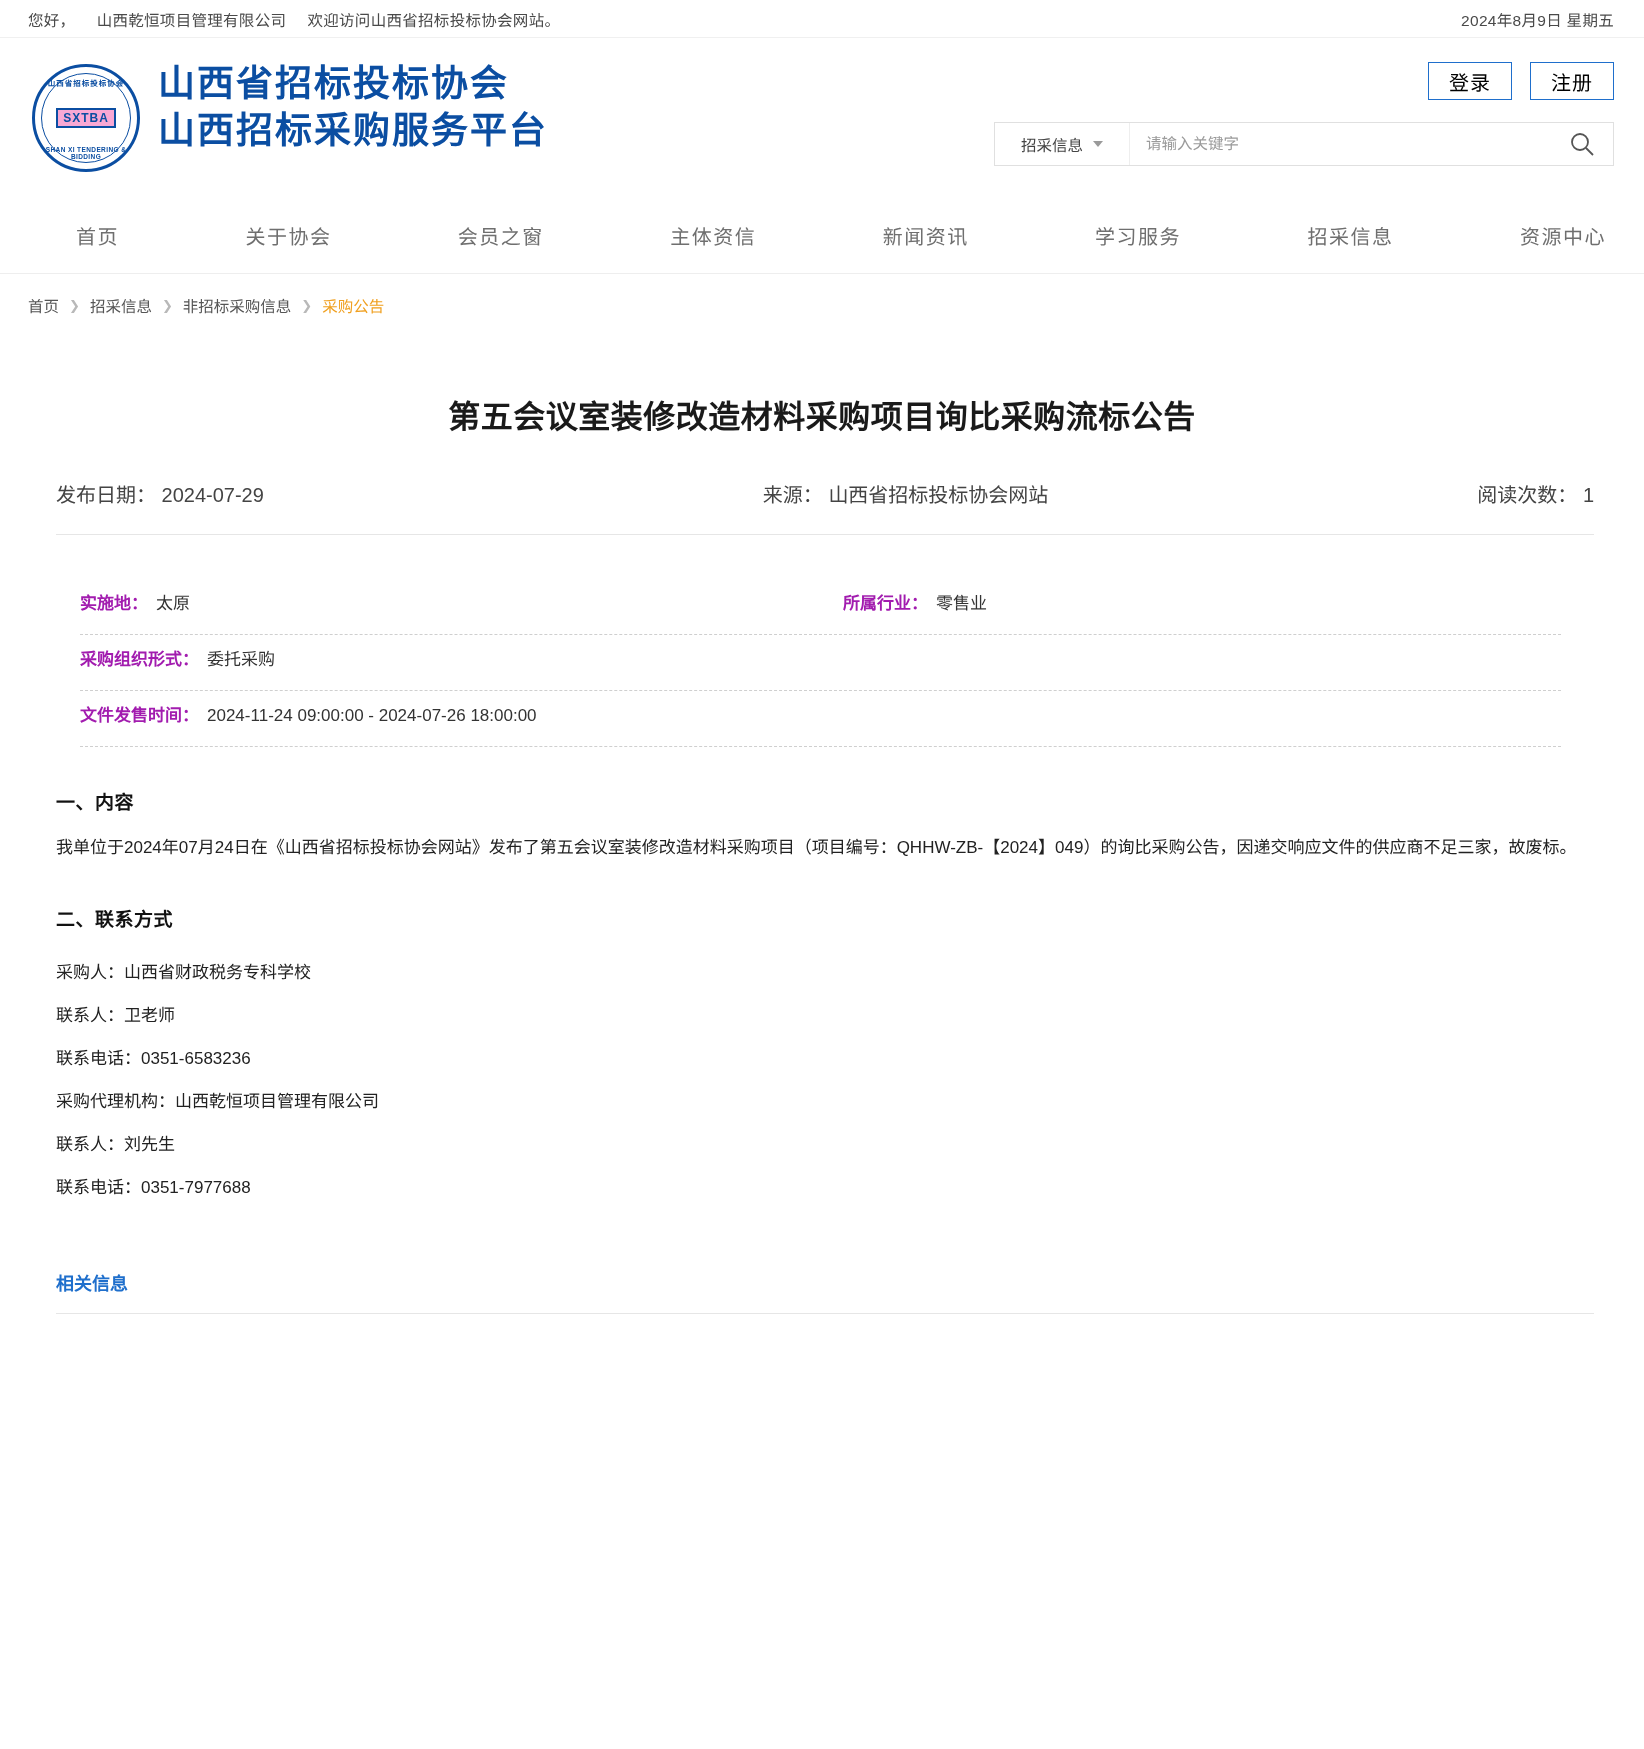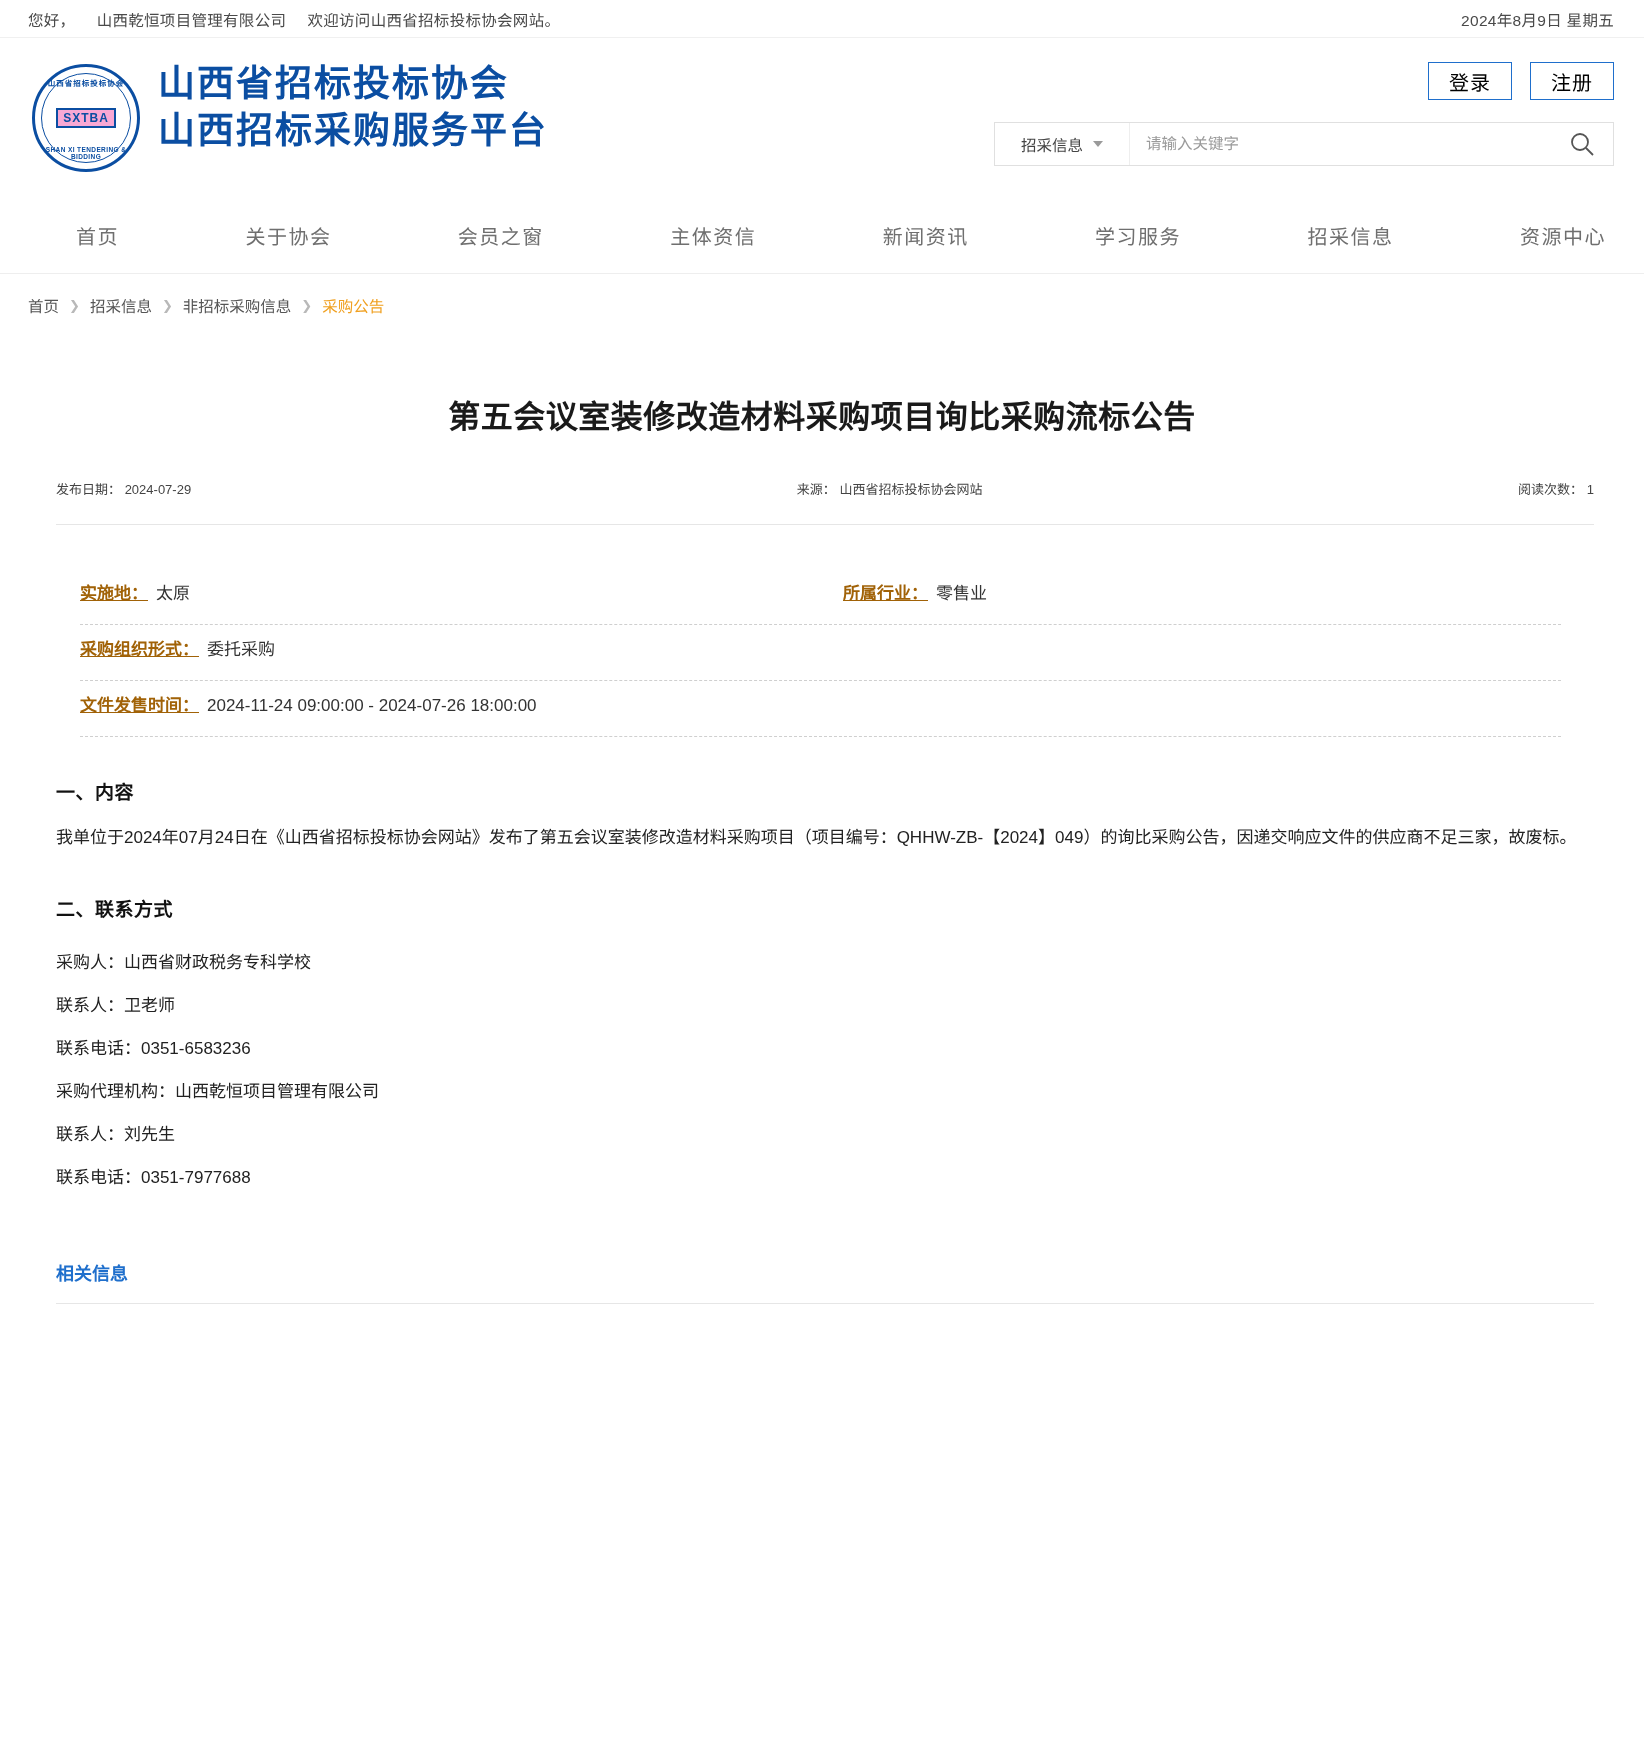--- a/index.html
+++ b/index.html
@@ -167,38 +167,38 @@
     font-weight: bold;
     letter-spacing: .5px;
     margin: 62px 0 0 0;
     line-height: 1.35;
   }
   .meta {
     display: flex;
     align-items: flex-end;
     justify-content: space-between;
     margin: 40px 22px 0 28px;
-    font-size: 13px;
+    font-size: 20px;
     color: #444;
     padding-bottom: 26px;
     border-bottom: 1px solid #e6e6e6;
   }
   .meta .mid { margin-left: 70px; }
 
   .info { margin: 44px 55px 0 52px; }
   .info-row {
     display: flex;
     padding: 10px 0 20px 0;
     border-bottom: 1px dashed #cfcfcf;
     font-size: 17px;
     color: #222;
   }
   .info-row .cell { flex: 1; display: flex; gap: 8px; align-items: baseline; }
   .info-row .cell.right { padding-left: 45px; }
-  .info-row b { font-weight: bold; color: #a16207; text-decoration: underline; }
+  .info-row b { font-weight: bold; color: #a21caf; }
   .info-row span.val { color: #333; }
 
   .section-h {
     font-size: 19px; font-weight: bold; color: #111;
     margin: 40px 0 18px 28px;
     letter-spacing: .5px;
   }
   .para {
     font-size: 17px; line-height: 1.85; color: #222;
     margin: 0 30px 0 28px;

